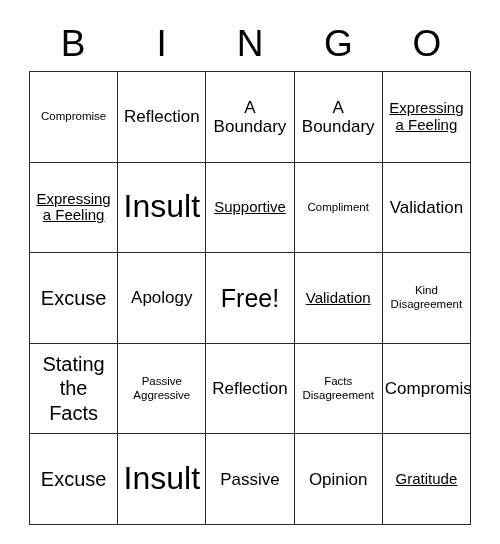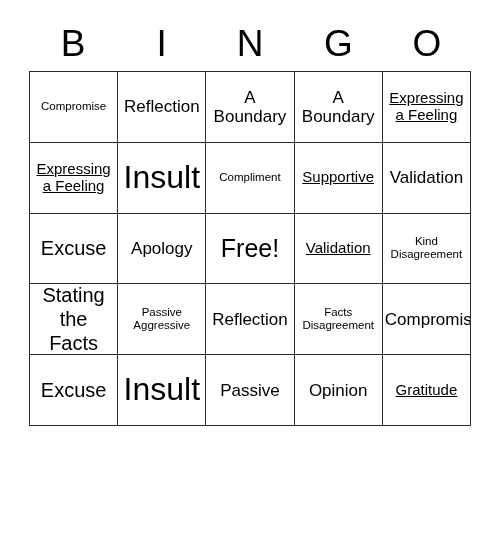--- a/index.html
+++ b/index.html
@@ -39,21 +39,21 @@
     letter-spacing: 0;
     color: #000000;
     user-select: none;
   }
   
   #grid {
     position: absolute;
     left: 29px;
     top: 71px;
     width: 442px;
-    height: 355px;
+    height: 454px;
     box-sizing: border-box;
     border-top: 1px solid #2a2a2a;
     border-left: 1px solid #2a2a2a;
     display: grid;
     grid-template-columns: repeat(5, 1fr);
     grid-template-rows: repeat(5, 1fr);
     background: #ffffff;
   }
   .cell {
     box-sizing: border-box;
@@ -114,25 +114,25 @@
         <span class="cell-text">Expressing
 a Feeling</span>
       </div>
       <div class="cell fs-sm">
         <span class="cell-text">Expressing
 a Feeling</span>
       </div>
       <div class="cell fs-xl">
         <span class="cell-text">Insult</span>
       </div>
+      <div class="cell fs-sm">
+        <span class="cell-text">Supportive</span>
+      </div>
       <div class="cell fs-xs">
         <span class="cell-text">Compliment</span>
-      </div>
-      <div class="cell fs-sm">
-        <span class="cell-text">Supportive</span>
       </div>
       <div class="cell fs-md">
         <span class="cell-text">Validation</span>
       </div>
       <div class="cell fs-lg">
         <span class="cell-text">Excuse</span>
       </div>
       <div class="cell fs-md">
         <span class="cell-text">Apology</span>
       </div>

